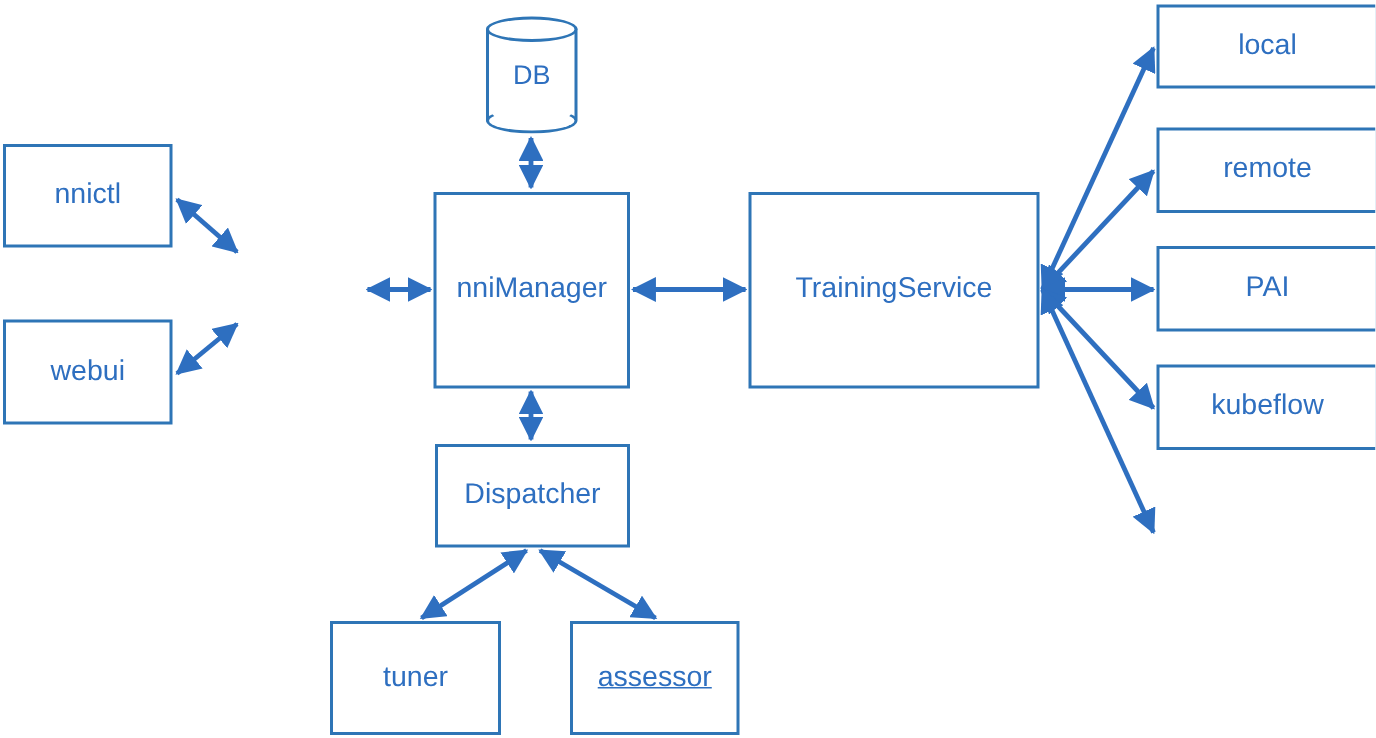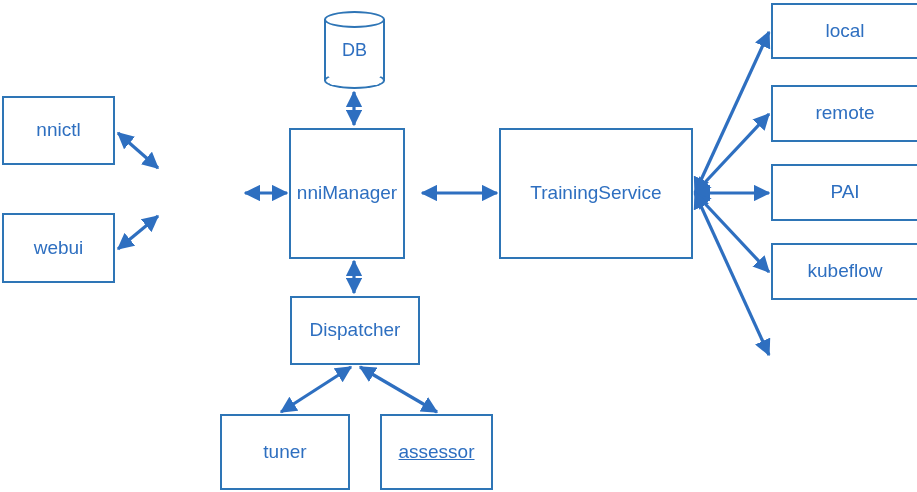--- a/index.html
+++ b/index.html
@@ -106,25 +106,25 @@
   <div class="node" style="left:2px;top:96px;width:113px;height:69px;">nnictl</div>
 
 
   <div class="cyl" style="left:324px;top:11px;width:61px;height:78px;">
     <div class="body"></div>
     <div class="bot"></div>
     <div class="top"></div>
     <div class="cap-label">DB</div>
   </div>
 
-  <div class="node" style="left:289px;top:128px;width:116px;height:131px;">nniManager</div>
+  <div class="node" style="left:289px;top:128px;width:131px;height:131px;">nniManager</div>
 
   <div class="node" style="left:290px;top:296px;width:130px;height:69px;">Dispatcher</div>
 
-  <div class="node" style="left:220px;top:414px;width:130px;height:76px;">tuner</div>
+  <div class="node" style="left:220px;top:414px;width:114px;height:76px;">tuner</div>
 
   <div class="node" style="left:380px;top:414px;width:113px;height:76px;text-decoration:underline;">assessor</div>
 
   <div class="node" style="left:499px;top:128px;width:194px;height:131px;">TrainingService</div>
 
   <div class="node" style="left:771px;top:3px;width:148px;height:56px;">local</div>
 
   <div class="node" style="left:771px;top:85px;width:148px;height:57px;">remote</div>
 
   <div class="node" style="left:771px;top:164px;width:148px;height:57px;">PAI</div>

